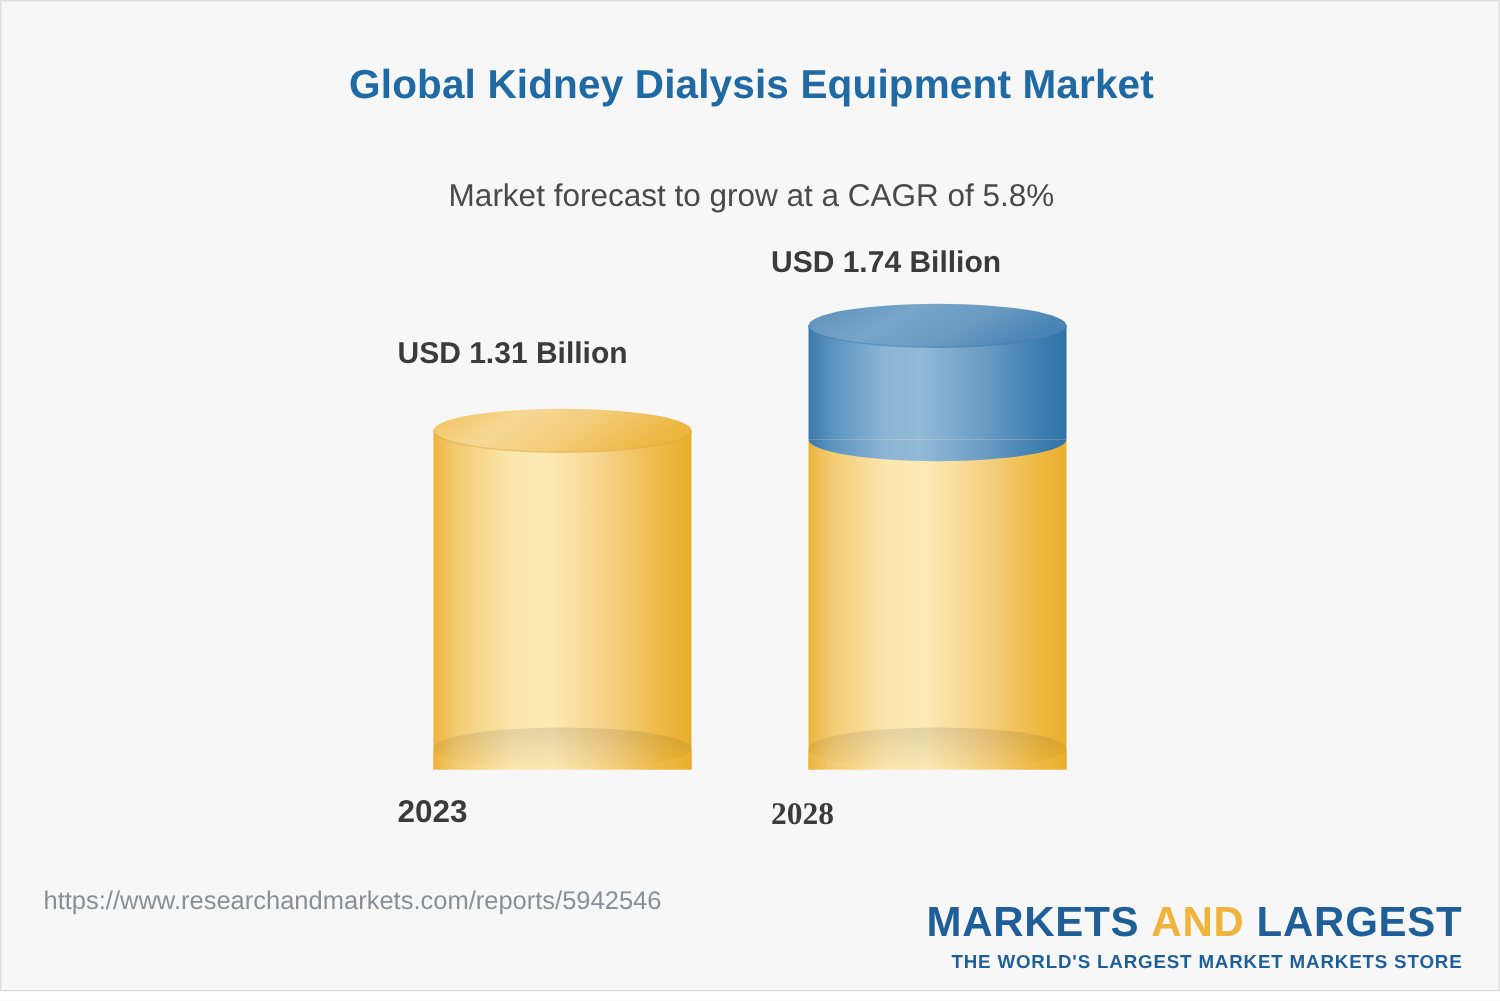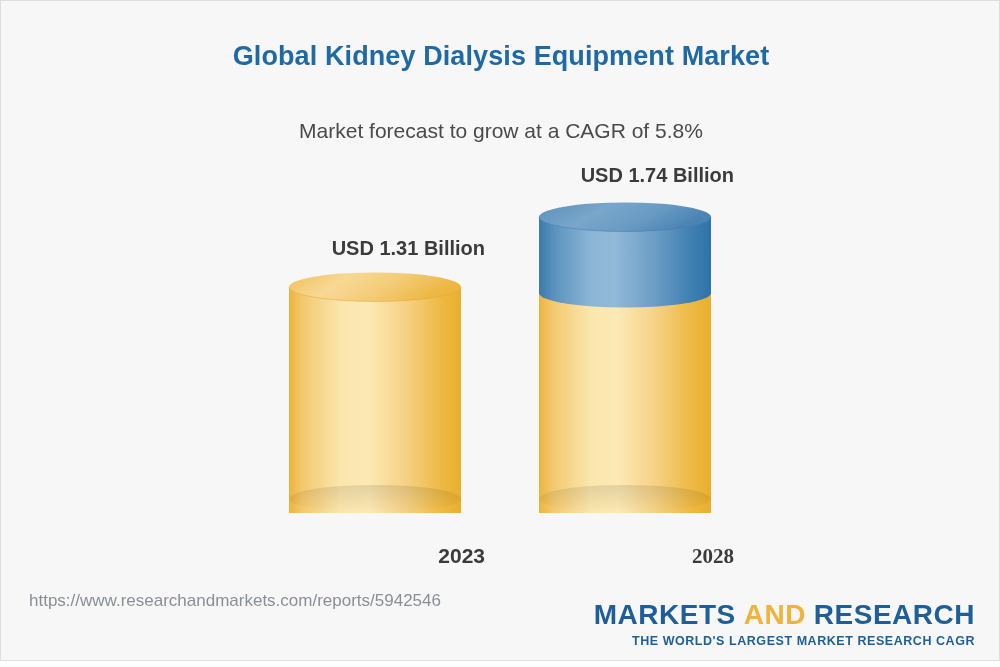--- a/index.html
+++ b/index.html
@@ -47,40 +47,40 @@
     font-size: 21px;
     font-weight: normal;
     color: #4a4a4a;
     margin-top: 32px;
   }
   .bar-value {
     position: absolute;
     font-size: 20px;
     font-weight: bold;
     color: #3b3b3b;
-    text-align: right;
+    text-align: left;
     white-space: nowrap;
   }
   .bar-value.v2023 {
     left: 264px;
-    top: 236px;
+    top: 224px;
     width: 220px;
   }
   .bar-value.v2028 {
     left: 513px;
     top: 163px;
     width: 220px;
   }
   .cat-label {
     position: absolute;
-    top: 543px;
+    top: 529px;
     font-size: 21px;
     font-weight: bold;
     color: #3b3b3b;
-    text-align: right;
+    text-align: left;
     white-space: nowrap;
   }
   .cat-label.c2023 { left: 264px; width: 220px; }
   .cat-label.c2028 { left: 513px; width: 220px; font-family: Liberation Serif, serif; }
 
   .footer-url {
     position: absolute;
     left: 28px;
     top: 590px;
     font-size: 17px;
@@ -194,17 +194,17 @@
 
   <div class="bar-value v2023">USD 1.31 Billion</div>
   <div class="bar-value v2028">USD 1.74 Billion</div>
 
   <div class="cat-label c2023">2023</div>
   <div class="cat-label c2028">2028</div>
 
   <div class="footer-url">https://www.researchandmarkets.com/reports/5942546</div>
 
   <div class="logo">
-    <div class="logo-main"><span>MARKETS</span><span class="logo-and" style="margin: 0px 8px;">AND</span><span>RESEARCH</span></div>
-    <div class="logo-tag">THE WORLD'S LARGEST MARKET RESEARCH CAGR</div>
+    <div class="logo-main"><span>MARKETS</span><span class="logo-and" style="margin: 0px 8px;">AND</span><span>LARGEST</span></div>
+    <div class="logo-tag">THE WORLD'S LARGEST MARKET MARKETS STORE</div>
   </div>
 
 </div>
 
 </body></html>

